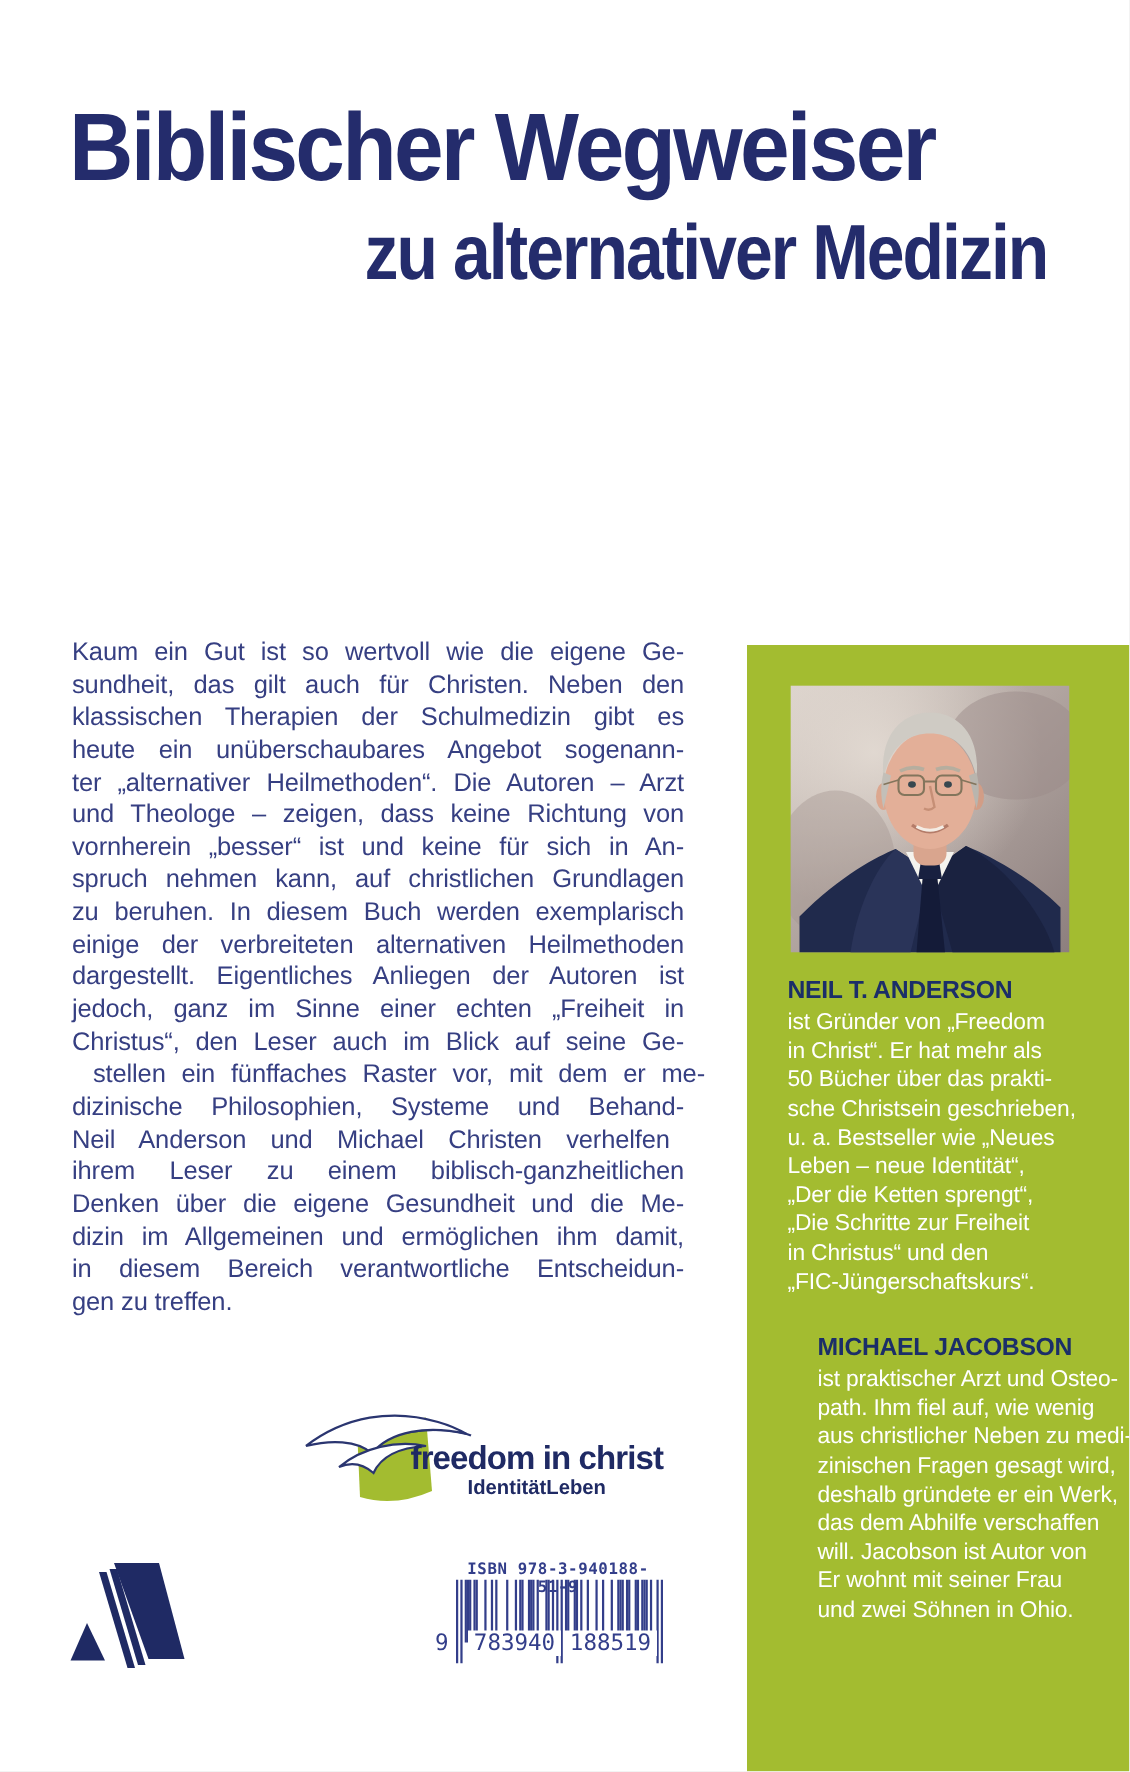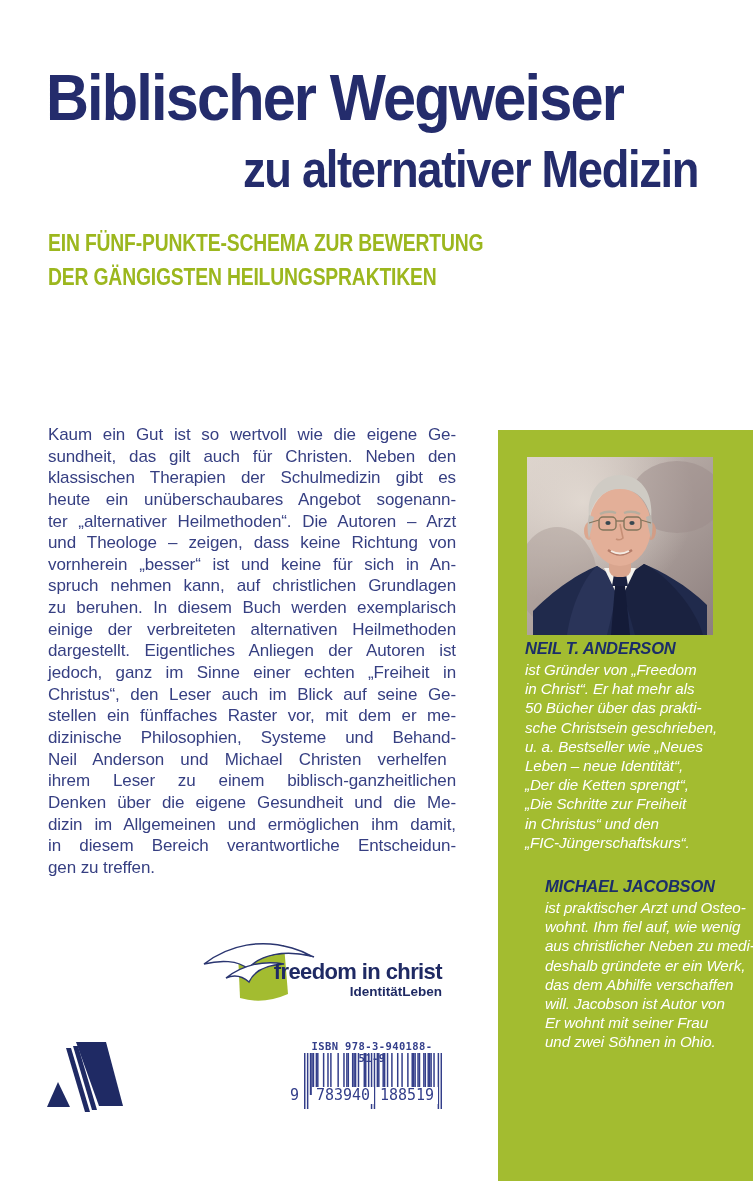--- a/index.html
+++ b/index.html
@@ -21,30 +21,30 @@
       letter-spacing:-.2px;white-space:nowrap;transform:scaleX(.84);transform-origin:left center;}
   
   .body-text{position:absolute;left:48px;top:424px;width:408px;color:var(--navy-body);
       font-size:17px;letter-spacing:-.1px;}
   .body-line{height:21.65px;line-height:21.65px;overflow:visible;}
   .body-line>span{white-space:nowrap;}
   
   .sidebar{position:absolute;left:498px;top:430px;width:255px;height:751px;background:var(--green-panel);}
   .photo{position:absolute;left:29px;top:27px;width:186px;height:178px;}
   .photo svg{display:block;}
-  .authors{position:absolute;left:27px;top:210px;width:220px;font-style:italic;}
+  .authors{position:absolute;left:27px;top:222px;width:220px;}
   .author-name{margin:0 0 3px 0;font-size:16.5px;font-weight:bold;color:var(--navy-heading);
       letter-spacing:-.2px;line-height:17px;}
   .author{margin:0;}
   .author + .author{margin-top:26px;margin-left:20px;}
   .author-line{color:#fff;font-size:15.2px;line-height:19.2px;letter-spacing:-.1px;white-space:nowrap;}
   
   .fic-logo{position:absolute;left:200px;top:924px;width:246px;height:88px;}
   .fic-mark{position:absolute;left:0;top:0;}
-  .fic-text{position:absolute;right:4px;top:36px;text-align:right;color:var(--navy-logo);}
+  .fic-text{position:absolute;right:4px;top:36px;text-align:center;color:var(--navy-logo);}
   .fic-name{font-size:22px;font-weight:bold;letter-spacing:-.6px;line-height:23px;}
   .fic-tag{font-size:13.5px;font-weight:bold;letter-spacing:0;line-height:15px;margin-top:1px;}
   
   .asaph{position:absolute;left:45px;top:1038px;width:220px;height:80px;color:var(--navy-logo);}
   .asaph-mark{position:absolute;left:0;top:0;}
   .asaph-name{position:absolute;left:85px;top:24px;font-size:22px;font-weight:bold;letter-spacing:-.3px;}
   
   .barcode{position:absolute;left:290px;top:1040px;width:152px;height:72px;color:var(--barcode-blue);}
   .isbn-line{position:absolute;left:12px;top:0;width:140px;text-align:center;
       font-family:"DejaVu Sans Mono",monospace;font-size:10.5px;letter-spacing:.4px;font-weight:bold;}
@@ -58,40 +58,36 @@
 </head>
 <body>
 
 <div class="page" id="page" style="--navy-title: #242c6c; --navy-body: #363f82; --green-panel: #a3bc30; --green-subtitle: #9cb71e; --navy-heading: #1b2e68; --navy-logo: #1f2a64; --barcode-blue: #333e8a; --white: #ffffff;">
 
   <h1 class="title">
     <span class="t1">Biblischer Wegweiser</span>
     <span class="t2-wrap"><span class="t2">zu alternativer Medizin</span></span>
   </h1>
 
-  <div class="subtitle" id="subtitle">
-      <div class="sub-line"><span>EIN FÜNF-PUNKTE-SCHEMA ZUR BEWERTUNG</span></div>
-      <div class="sub-line"><span>DER GÄNGIGSTEN HEILUNGSPRAKTIKEN</span></div>
-    </div>
 
   <div class="body-text" id="bodytext">
       <div class="body-line stretch"><span style="word-spacing: 6.17014px;">Kaum ein Gut ist so wertvoll wie die eigene Ge-</span></div>
       <div class="body-line stretch"><span style="word-spacing: 8.33036px;">sundheit, das gilt auch für Christen. Neben den</span></div>
       <div class="body-line stretch"><span style="word-spacing: 10.7656px;">klassischen Therapien der Schulmedizin gibt es</span></div>
       <div class="body-line stretch"><span style="word-spacing: 11.1758px;">heute ein unüberschaubares Angebot sogenann-</span></div>
       <div class="body-line stretch"><span style="word-spacing: 6.17188px;">ter „alternativer Heilmethoden“. Die Autoren – Arzt</span></div>
       <div class="body-line stretch"><span style="word-spacing: 6.46429px;">und Theologe – zeigen, dass keine Richtung von</span></div>
       <div class="body-line stretch"><span style="word-spacing: 7.20117px;">vornherein „besser“ ist und keine für sich in An-</span></div>
       <div class="body-line stretch"><span style="word-spacing: 7.50312px;">spruch nehmen kann, auf christlichen Grundlagen</span></div>
       <div class="body-line stretch"><span style="word-spacing: 5.92448px;">zu beruhen. In diesem Buch werden exemplarisch</span></div>
       <div class="body-line stretch"><span style="word-spacing: 10.375px;">einige der verbreiteten alternativen Heilmethoden</span></div>
       <div class="body-line stretch"><span style="word-spacing: 9.83125px;">dargestellt. Eigentliches Anliegen der Autoren ist</span></div>
       <div class="body-line stretch"><span style="word-spacing: 8.87277px;">jedoch, ganz im Sinne einer echten „Freiheit in</span></div>
       <div class="body-line stretch"><span style="word-spacing: 6.00977px;">Christus“, den Leser auch im Blick auf seine Ge-</span></div>
-      <div class="body-line stretch"><span style="word-spacing: 5.94336px;">stellen ein fünffaches Raster vor, mit dem er me-</span></div>
+      <div class="body-line stretch"><span style="word-spacing: 5.94336px; margin-left: 14px;">stellen ein fünffaches Raster vor, mit dem er me-</span></div>
       <div class="body-line stretch"><span style="word-spacing: 14.5px;">dizinische Philosophien, Systeme und Behand-</span></div>
       <div class="body-line stretch"><span style="word-spacing: 11.6px;">Neil Anderson und Michael Christen verhelfen</span></div>
       <div class="body-line stretch"><span style="word-spacing: 18.2891px;">ihrem Leser zu einem biblisch-ganzheitlichen</span></div>
       <div class="body-line stretch"><span style="word-spacing: 6.54241px;">Denken über die eigene Gesundheit und die Me-</span></div>
       <div class="body-line stretch"><span style="word-spacing: 7.36198px;">dizin im Allgemeinen und ermöglichen ihm damit,</span></div>
       <div class="body-line stretch"><span style="word-spacing: 13.6172px;">in diesem Bereich verantwortliche Entscheidun-</span></div>
       <div class="body-line"><span>gen zu treffen.</span></div>
     </div>
 
   <aside class="sidebar">
@@ -156,22 +152,23 @@
           <div class="author-line">u. a. Bestseller wie „Neues</div>
           <div class="author-line">Leben – neue Identität“,</div>
           <div class="author-line">„Der die Ketten sprengt“,</div>
           <div class="author-line">„Die Schritte zur Freiheit</div>
           <div class="author-line">in Christus“ und den</div>
           <div class="author-line">„FIC-Jüngerschaftskurs“.</div>
         </section>
         <section class="author">
           <h3 class="author-name">MICHAEL JACOBSON</h3>
           <div class="author-line">ist praktischer Arzt und Osteo-</div>
-          <div class="author-line">wohnt. Ihm fiel auf, wie wenig</div>
+          <div class="author-line">path. Ihm fiel auf, wie wenig</div>
           <div class="author-line">aus christlicher Neben zu medi-</div>
+          <div class="author-line">zinischen Fragen gesagt wird,</div>
           <div class="author-line">deshalb gründete er ein Werk,</div>
           <div class="author-line">das dem Abhilfe verschaffen</div>
           <div class="author-line">will. Jacobson ist Autor von</div>
           <div class="author-line">Er wohnt mit seiner Frau</div>
           <div class="author-line">und zwei Söhnen in Ohio.</div>
         </section>
       </div>
   </aside>
 
   <div class="fic-logo">

